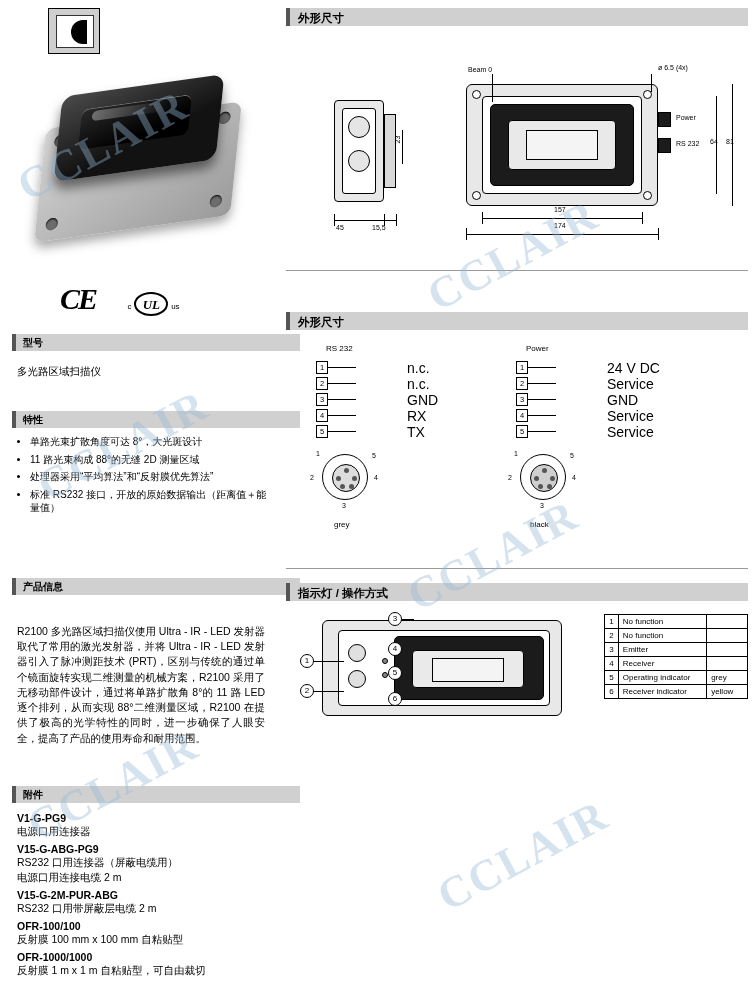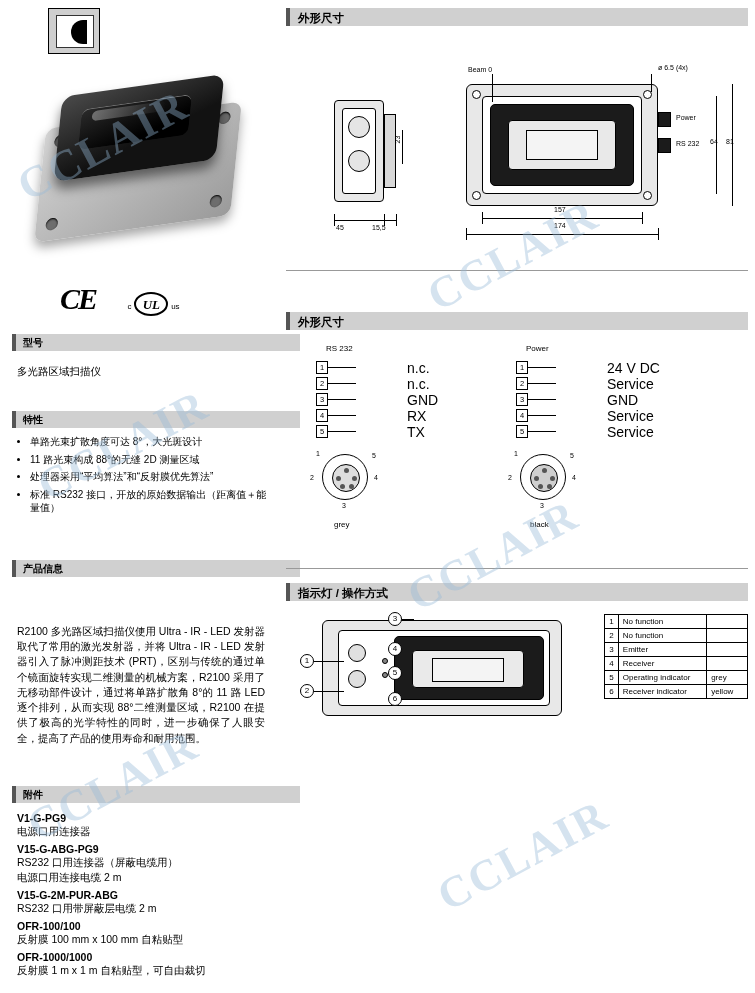--- a/index.html
+++ b/index.html
@@ -214,21 +214,21 @@
     <div class="lhead" style="top:411px;">特性</div>
     <div class="lbody" style="top:435px;">
       <ul class="feat">
         <li>单路光束扩散角度可达 8°，大光斑设计</li>
         <li>11 路光束构成 88°的无缝 2D 测量区域</li>
         <li>处理器采用“平均算法”和“反射膜优先算法”</li>
         <li>标准 RS232 接口，开放的原始数据输出（距离值＋能量值）</li>
       </ul>
     </div>
 
-    <div class="lhead" style="top:560px;">产品信息</div>
+    <div class="lhead" style="top:578px;">产品信息</div>
     <div class="lbody" style="top:624px; width:248px;">
       <div class="para">R2100 多光路区域扫描仪使用 Ultra - IR - LED 发射器取代了常用的激光发射器，并将 Ultra - IR - LED 发射器引入了脉冲测距技术 (PRT)，区别与传统的通过单个镜面旋转实现二维测量的机械方案，R2100 采用了无移动部件设计，通过将单路扩散角 8°的 11 路 LED 逐个排列，从而实现 88°二维测量区域，R2100 在提供了极高的光学特性的同时，进一步确保了人眼安全，提高了产品的使用寿命和耐用范围。</div>
     </div>
 
     <div class="lhead" style="top:786px;">附件</div>
     <div class="lbody" style="top:808px; width:250px;">
       <div class="acc-name">V1-G-PG9</div>
       <div class="acc-desc">电源口用连接器</div>
       <div class="acc-name">V15-G-ABG-PG9</div>
       <div class="acc-desc">RS232 口用连接器（屏蔽电缆用）</div>

